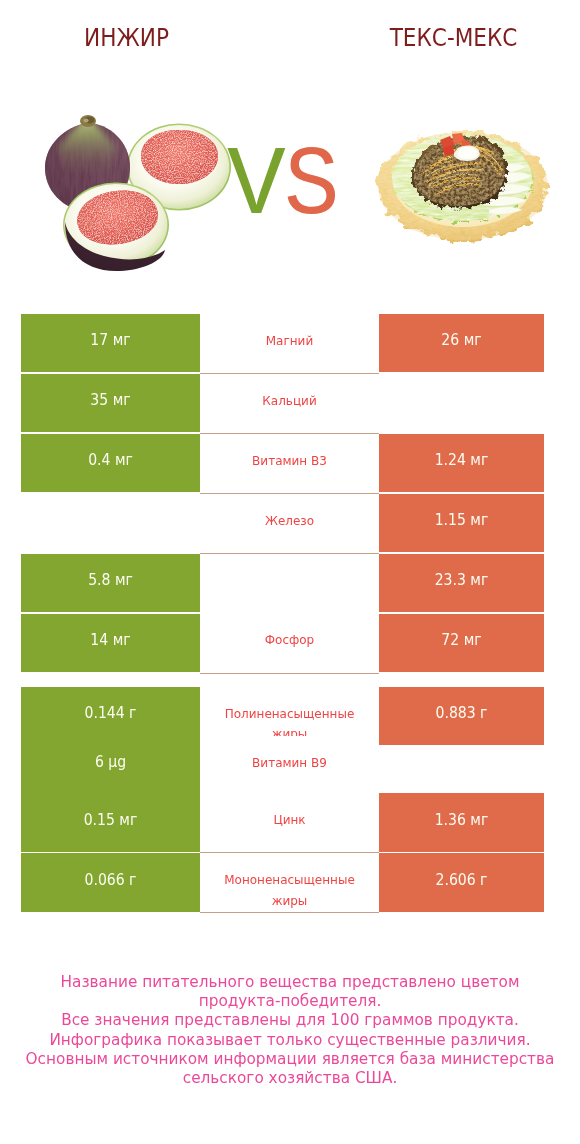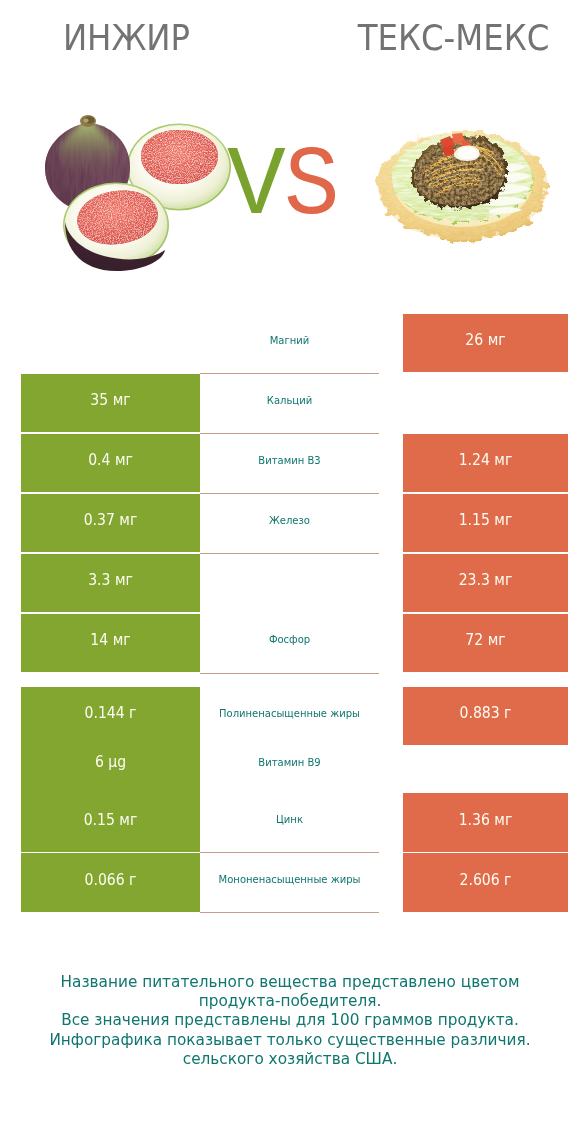--- a/index.html
+++ b/index.html
@@ -1,45 +1,45 @@
 <!DOCTYPE html>
 <html><head>
 <meta charset="utf-8">
 <style>
   html,body{margin:0;padding:0;background:#fff;}
   body{width:580px;height:1144px;font-family:"DejaVu Sans",sans-serif;overflow:hidden;}
   .page{position:relative;width:580px;height:1144px;background:#fff;}
 
   .title{position:absolute;top:22px;height:32px;line-height:32px;font-family:"DejaVu Sans Condensed","DejaVu Sans",sans-serif;
-         font-size:36px;color:#737373;text-align:center;white-space:nowrap;}
+         font-size:24px;color:#7f1d1d;text-align:center;white-space:nowrap;}
   .title.l{left:0;width:253px;}
   .title.r{left:327px;width:253px;}
 
   .hero{position:absolute;left:0;top:80px;width:580px;height:200px;}
   .figimg{position:absolute;left:24px;top:29px;}
   .tacoimg{position:absolute;left:374px;top:40px;}
   .vs{position:absolute;left:227px;top:58px;width:130px;height:95px;font-family:Liberation Mono, monospace;
       font-size:98px;line-height:98px;white-space:nowrap;}
   .vs .v{color:#7aa22e;}
   .vs .s{color:#e0674a;display:inline-block;transform:scaleX(0.945);transform-origin:left center;margin-left:-2px;}
 
   .table{position:absolute;left:21px;top:313.9px;width:537px;height:600px;}
   .row{position:absolute;left:0;width:537px;height:58.2px;}
   .cell{position:absolute;top:0;height:58.2px;box-sizing:border-box;overflow:hidden;
         display:flex;align-items:center;justify-content:center;text-align:center;}
   .cM{display:table;}
   .cMin{display:table-cell;vertical-align:top;text-align:center;padding-top:16.8px;}
   .cL{left:0;width:179px;background:#82a62f;}
   .cM{left:179px;width:179px;height:59.95px;background:#fff;padding:0 14px;border-bottom:1px solid #c79d8d;}
-  .cR{left:358px;width:165px;background:#e06b4a;margin-left:24px;}
+  .cR{left:358px;width:165px;background:#e06b4a;}
   .val{font-family:"DejaVu Sans Condensed","DejaVu Sans",sans-serif;font-size:15.6px;color:#fcfdf2;position:relative;top:-2.5px;}
-  .nm{font-family:"DejaVu Sans",sans-serif;font-size:10px;color:#0f766e;line-height:20.5px;}
+  .nm{font-family:"DejaVu Sans",sans-serif;font-size:12px;color:#ef4444;line-height:20.5px;}
 
   .foot{position:absolute;left:0;top:973px;width:580px;text-align:center;
-        font-family:"DejaVu Sans",sans-serif;font-size:15.3px;line-height:19.2px;color:#0f766e;}
+        font-family:"DejaVu Sans",sans-serif;font-size:15.3px;line-height:19.2px;color:#ec4899;}
 </style>
 </head>
 <body>
 
 <div class="page">
 
   <div class="title l">ИНЖИР</div>
   <div class="title r">ТЕКС-МЕКС</div>
 
   <div class="hero">
@@ -257,20 +257,23 @@
 
 <g>
   <path d="M84 28 C 92 24 102 25 105 31 C 108 37 102 41 93 41 C 84 41 79 37 80 33 Z" fill="#f6f2e4"></path>
   <path d="M86 29 C 93 26 100 27 103 31 C 106 36 100 39 93 39 C 86 39 83 36 84 33 Z" fill="#fffffc"></path>
 </g>
 </svg></div>
   </div>
 
   <div class="table" id="tbl">
       <div class="row" style="top: 0px;">
+        <div class="cell cL">
+          <span class="val">17 мг</span>
+        </div>
         <div class="cell cM">
           <div class="cMin nm">Магний</div>
         </div>
         <div class="cell cR">
           <span class="val">26 мг</span>
         </div>
       </div>
       <div class="row" style="top: 59.95px;">
         <div class="cell cL">
           <span class="val">35 мг</span>
@@ -284,33 +287,30 @@
           <span class="val">0.4 мг</span>
         </div>
         <div class="cell cM">
           <div class="cMin nm">Витамин B3</div>
         </div>
         <div class="cell cR">
           <span class="val">1.24 мг</span>
         </div>
       </div>
       <div class="row" style="top: 179.85px;">
-        <div class="cell cL">
-          <span class="val">0.37 мг</span>
-        </div>
         <div class="cell cM">
           <div class="cMin nm">Железо</div>
         </div>
         <div class="cell cR">
           <span class="val">1.15 мг</span>
         </div>
       </div>
       <div class="row" style="top: 239.8px;">
         <div class="cell cL">
-          <span class="val">3.3 мг</span>
+          <span class="val">5.8 мг</span>
         </div>
         <div class="cell cR">
           <span class="val">23.3 мг</span>
         </div>
       </div>
       <div class="row" style="top: 299.75px;">
         <div class="cell cL">
           <span class="val">14 мг</span>
         </div>
         <div class="cell cM">
@@ -361,15 +361,16 @@
           <span class="val">2.606 г</span>
         </div>
       </div>
     </div>
 
   <div class="foot" id="foot">
       <div>Название питательного вещества представлено цветом</div>
       <div>продукта-победителя.</div>
       <div>Все значения представлены для 100 граммов продукта.</div>
       <div>Инфографика показывает только существенные различия.</div>
+      <div>Основным источником информации является база министерства</div>
       <div>сельского хозяйства США.</div>
     </div>
 </div>
 
 </body></html>

